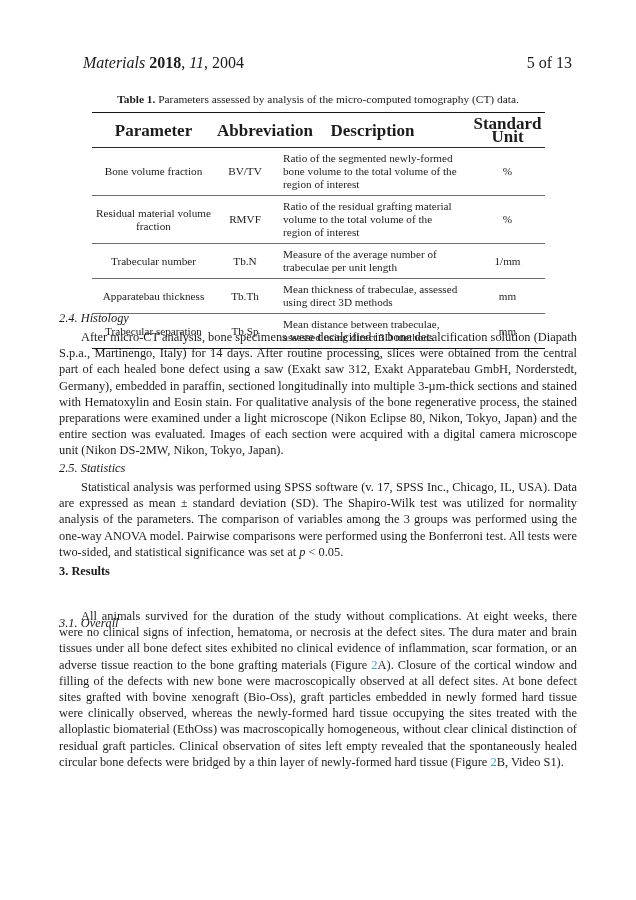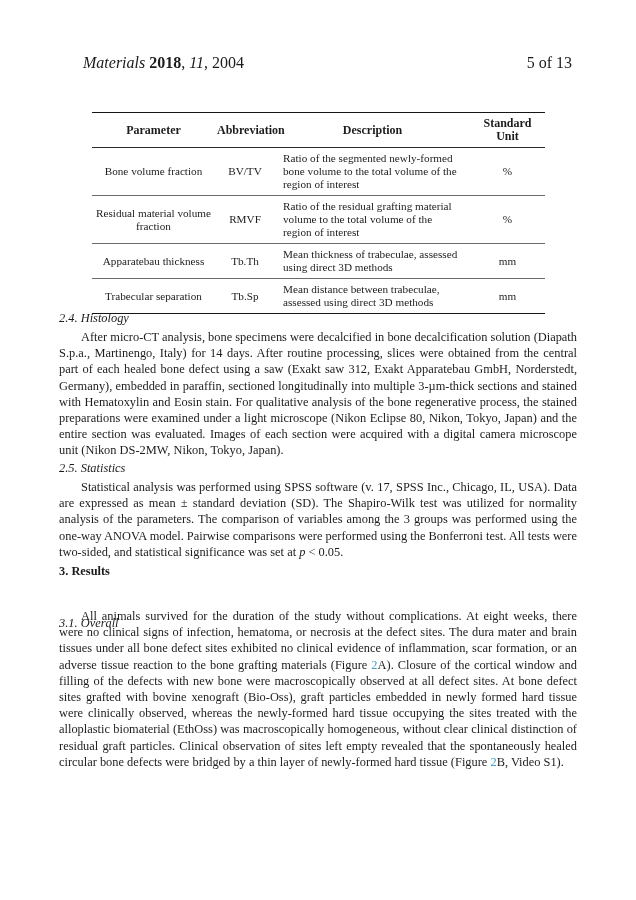--- a/index.html
+++ b/index.html
@@ -33,21 +33,21 @@
     border-bottom:1.7px solid #161616;
     font-size:11.2px; line-height:13px;
     table-layout:fixed;
   }
   table.params col.c1 { width:123px; }
   table.params col.c2 { width:60px; }
   table.params col.c3 { width:195px; }
   table.params col.c4 { width:75px; }
   table.params thead tr { border-bottom:1px solid #2a2a2a; }
   table.params th {
-    font-weight:bold; text-align:center; padding:4px 2px; font-size:12px;
+    font-weight:bold; text-align:center; padding:4px 2px; font-size:17px;
   }
   table.params tbody tr { border-top:0.8px solid #6b6b6b; }
   table.params tbody tr:first-child { border-top:none; }
   table.params td { padding:4px 3px; vertical-align:middle; text-align:center; }
   table.params td.desc { text-align:center; }
   table.params td.desc > div {
     display:inline-block; text-align:left; max-width:179px; vertical-align:middle;
   }
 
   .subheading {
@@ -78,20 +78,23 @@
 </head>
 <body>
 
 <div class="page">
 
   <header class="running-head">
     <div><span class="it">Materials</span><span class="b"> 2018</span><span>, </span><span class="it">11</span><span>, 2004</span></div>
     <div>5 of 13</div>
   </header>
 
+  <div class="caption">
+    <span class="b">Table 1.</span> <span>Parameters assessed by analysis of the micro-computed tomography (CT) data.</span>
+  </div>
 
   <table class="params">
     <colgroup>
         <col class="c1">
         <col class="c2">
         <col class="c3">
         <col class="c4">
       </colgroup>
     <thead>
       <tr>
@@ -106,20 +109,26 @@
         <td>Bone volume fraction</td>
         <td>BV/TV</td>
         <td class="desc"><div>Ratio of the segmented newly-formed bone volume to the total volume of the region of interest</div></td>
         <td>%</td>
       </tr>
       <tr>
         <td>Residual material volume fraction</td>
         <td>RMVF</td>
         <td class="desc"><div>Ratio of the residual grafting material volume to the total volume of the region of interest</div></td>
         <td>%</td>
+      </tr>
+      <tr>
+        <td>Trabecular number</td>
+        <td>Tb.N</td>
+        <td class="desc"><div>Measure of the average number of trabeculae per unit length</div></td>
+        <td>1/mm</td>
       </tr>
       <tr>
         <td>Apparatebau thickness</td>
         <td>Tb.Th</td>
         <td class="desc"><div>Mean thickness of trabeculae, assessed using direct 3D methods</div></td>
         <td>mm</td>
       </tr>
       <tr>
         <td>Trabecular separation</td>
         <td>Tb.Sp</td>

